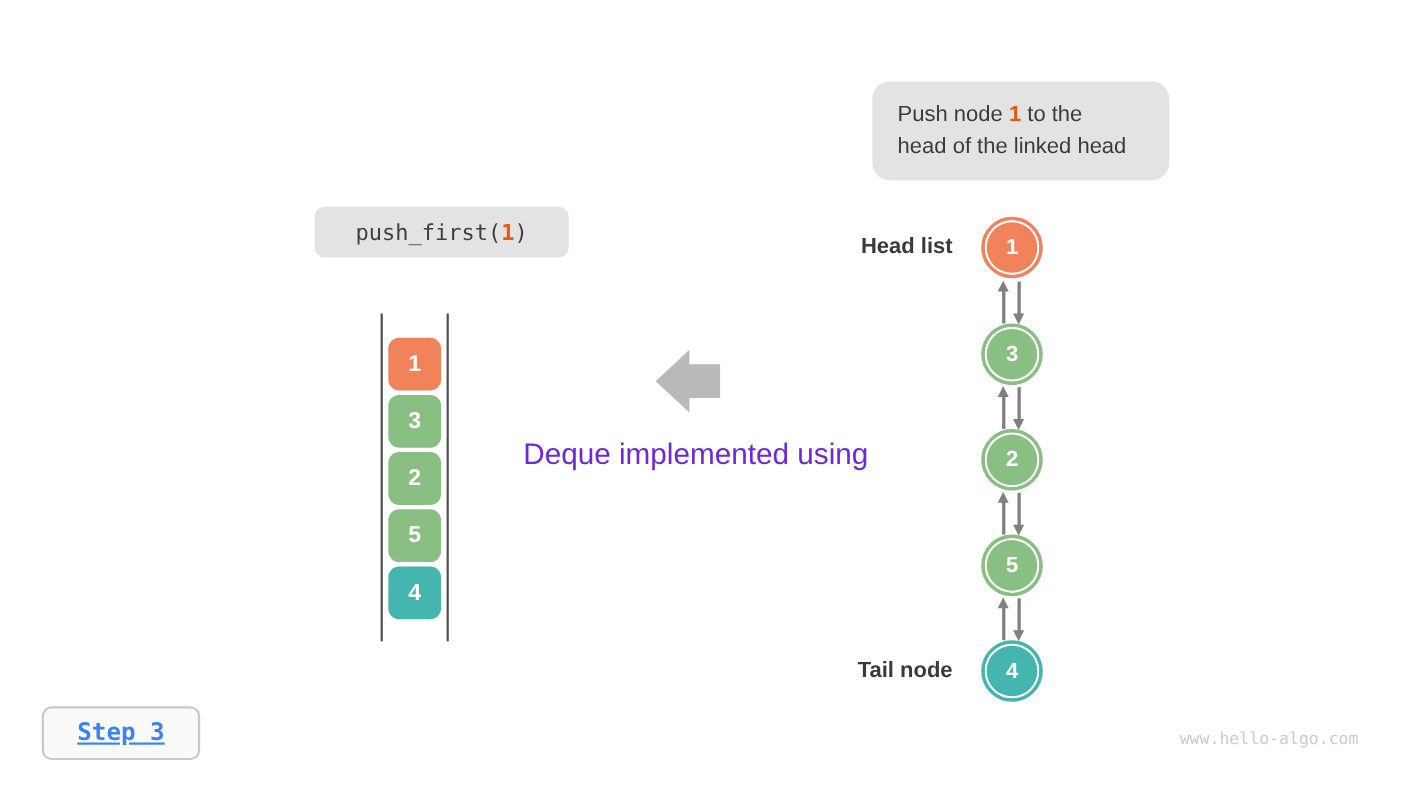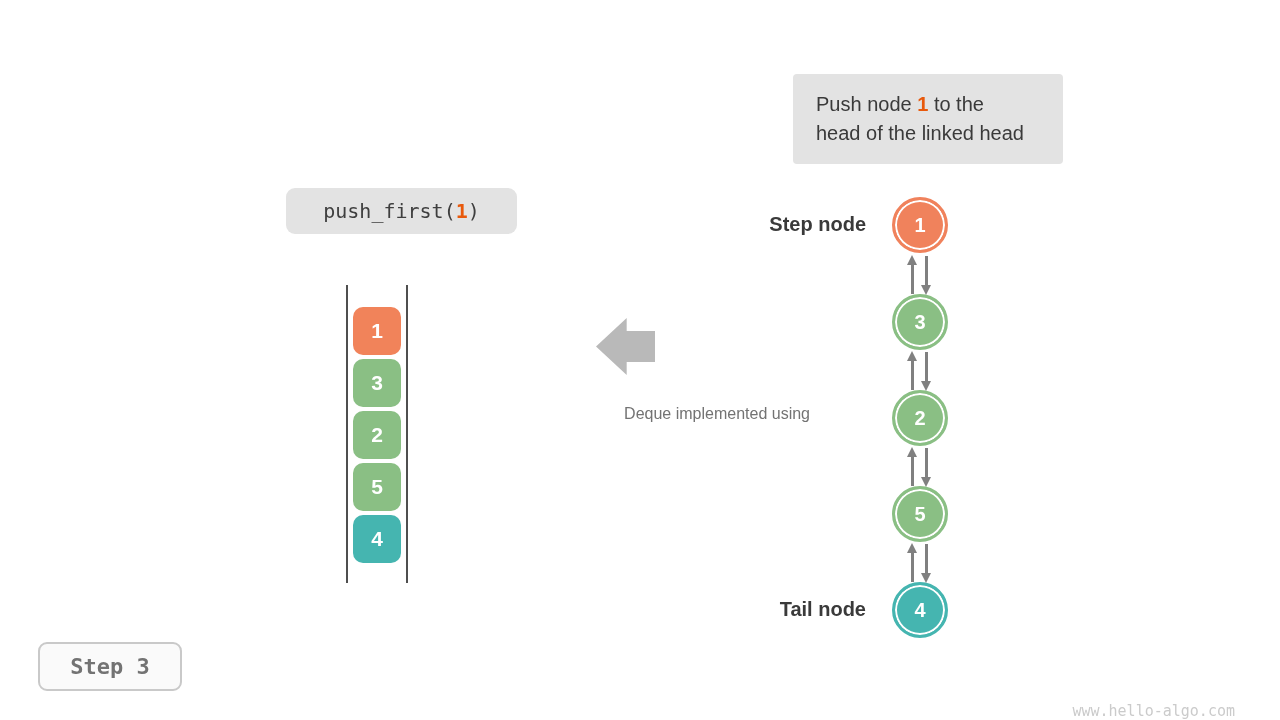--- a/index.html
+++ b/index.html
@@ -3,21 +3,21 @@
 <meta charset="utf-8">
 <style>
   html,body{margin:0;padding:0;background:#fff;}
   .canvas{
     position:relative;width:1280px;height:720px;background:#ffffff;
     font-family:"Liberation Sans", sans-serif;overflow:hidden;
   }
   
   .callout{
     position:absolute;left:793px;top:74px;width:270px;height:90px;
-    background:#e3e3e3;border-radius:4px;box-sizing:border-box;
+    background:#e3e3e3;border-radius:16px;box-sizing:border-box;
     padding:16px 0 0 23px;color:#3a3a3a;font-size:20px;line-height:29px;
   }
   .hl{color:#e8590c;font-weight:700;}
   
   .codebox{
     position:absolute;left:286px;top:188px;width:231px;height:46px;
     background:#e3e3e3;border-radius:9px;
     font-family:"DejaVu Sans Mono", monospace;font-size:20px;color:#3f3f3f;
     display:flex;align-items:center;justify-content:center;white-space:pre;
   }
@@ -35,22 +35,22 @@
   }
   .cell.orange{background:#f1835a;}
   .cell.green{background:#8abf84;}
   .cell.teal{background:#45b5b0;}
   
   .big-arrow{
     position:absolute;left:596px;top:318px;width:59px;height:57px;background:#b9b9b9;
     clip-path:polygon(0 50%, 52% 0, 52% 23%, 100% 23%, 100% 77%, 52% 77%, 52% 100%);
   }
   .caption{
-    position:absolute;left:455px;top:399px;width:355px;text-align:right;
-    color:#737373;font-size:16px;line-height:29px;
+    position:absolute;left:455px;top:399px;width:355px;text-align:center;
+    color:#6d28d9;font-size:27px;line-height:29px;
   }
   
   .lnode{
     position:absolute;left:892px;width:50px;height:50px;border-radius:50%;
     border:3px solid;box-shadow:inset 0 0 0 2px #ffffff;
     display:flex;align-items:center;justify-content:center;
     color:#fff;font-size:20px;font-weight:700;
   }
   .lnode.orange{background:#f0825c;border-color:#f0825c;}
   .lnode.green{background:#8abf84;border-color:#8abf84;}
@@ -73,25 +73,25 @@
   }
   .side-label{
     position:absolute;right:414px;color:#3a3a3a;font-size:20px;font-weight:700;white-space:nowrap;
   }
   .head-label{top:213px;} .tail-label{top:598px;}
   
   .step-badge{
     position:absolute;left:38px;top:642px;width:144px;height:49px;box-sizing:border-box;
     background:#fafafa;border:2px solid #c9c9c9;border-radius:9px;
     display:flex;align-items:center;justify-content:center;
-    font-family:"DejaVu Sans Mono", monospace;font-size:22px;font-weight:700;color:#737373;
+    font-family:"DejaVu Sans Mono", monospace;font-size:22px;font-weight:700;color:#3b82f6;text-decoration:underline;
   }
   
   .watermark{
-    position:absolute;right:45px;top:702px;
+    position:absolute;right:45px;top:662px;
     font-family:"DejaVu Sans Mono", monospace;font-size:15px;color:#cbcbcb;
   }
 </style>
 </head>
 <body>
 
 <div class="canvas">
 
   <div class="callout">
     <span><span>Push node </span><span class="hl">1</span><span> to the</span></span>
@@ -107,21 +107,21 @@
     <div class="cell green">2</div>
     <div class="cell green">5</div>
     <div class="cell teal">4</div>
   </div>
 
   <div class="big-arrow"></div>
   <div class="caption">
     <div>Deque implemented using</div>
   </div>
 
-  <div class="side-label head-label">Step node</div>
+  <div class="side-label head-label">Head list</div>
   <div class="side-label tail-label">Tail node</div>
 
   <div class="lnode orange n0">1</div>
   <div class="lnode green  n1">3</div>
   <div class="lnode green  n2">2</div>
   <div class="lnode green  n3">5</div>
   <div class="lnode teal   n4">4</div>
 
   <div class="gap g0">
     <div class="arrow-v up"></div>

